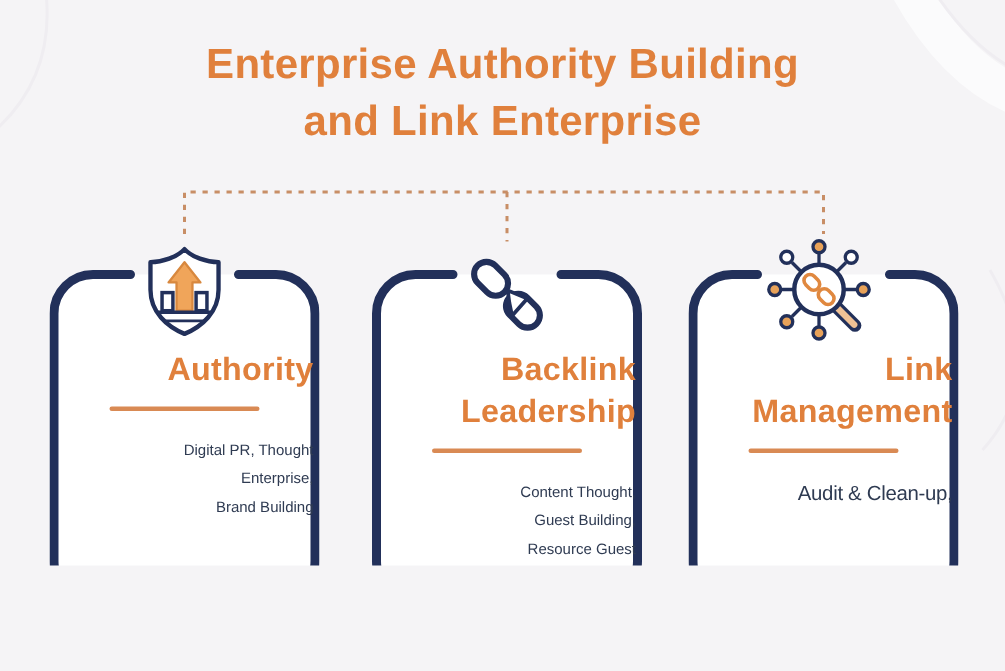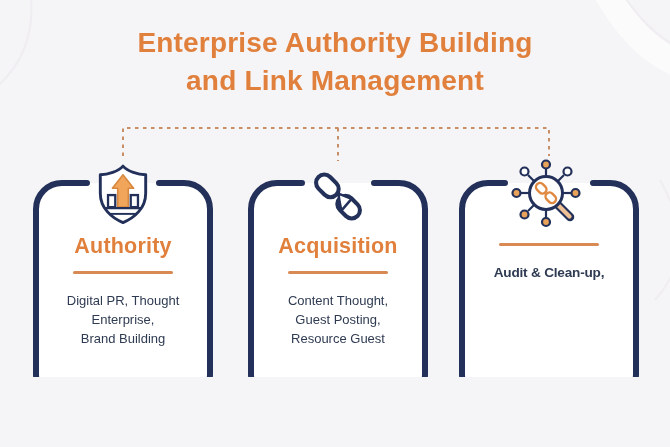--- a/index.html
+++ b/index.html
@@ -25,50 +25,50 @@
   .card-3{left:459px;}
   .card-frame{position:absolute;inset:0;}
 
   .icon-wrap{position:absolute;left:50%;transform:translateX(-50%);}
   .icon-shield{top:-18px;}
   .icon-chain{top:-15px;}
   .icon-network{top:-23px;}
 
   .card-content{
     position:absolute;left:4px;right:4px;top:0;
-    padding-top:52px;text-align:center;
+    padding-top:52px;text-align:right;
   }
   .card-heading{
     color:#e0803c;font-weight:800;font-size:21.5px;line-height:28px;letter-spacing:.2px;
   }
   .divider{
     width:100px;height:3px;border-radius:2px;background:#d98a54;
     margin:11px auto 0 auto;
   }
   .card-desc{
-    margin-top:17px;color:#2f3b52;font-size:13px;line-height:19px;font-weight:400;
+    margin-top:17px;color:#2f3b52;font-size:10px;line-height:19px;font-weight:400;
   }
-  .card-3 .card-desc{font-size:13.6px;letter-spacing:-.2px;font-weight:bold;}
+  .card-3 .card-desc{font-size:13.6px;letter-spacing:-.2px;}
 </style>
 </head>
 <body>
 
 <div class="stage">
 
   <svg class="bg-decor" width="670" height="447" viewBox="0 0 670 447" fill="none">
     <path d="M600 -20 Q 640 60 700 70" stroke="#fbfbfc" stroke-width="26" fill="none"></path>
     <path d="M620 -10 Q 655 45 700 55" stroke="#efedf1" stroke-width="2" fill="none"></path>
     <path d="M-20 100 Q 40 60 30 -10" stroke="#efedf1" stroke-width="2" fill="none"></path>
     <path d="M-30 430 Q 70 380 50 460" stroke="#eeecf0" stroke-width="2" fill="none"></path>
     <path d="M660 180 Q 700 250 655 300" stroke="#efedf1" stroke-width="2" fill="none"></path>
   </svg>
 
   <div class="title">
     <div>Enterprise Authority Building</div>
-    <div>and Link Management</div>
+    <div>and Link Enterprise</div>
   </div>
 
   <svg class="connector" width="670" height="170" viewBox="0 0 670 170" fill="none">
     <path d="M123 156 V128 H549 V156 M338 128 V161" stroke="#c88e66" stroke-width="2" stroke-dasharray="3.5 4.5" fill="none"></path>
   </svg>
 
   <div class="card card-1">
     <svg class="card-frame" width="180" height="223" viewBox="0 0 180 223">
       <path d="M126 3 H151 A26 26 0 0 1 177 29 V194 A26 26 0 0 1 151 220 H29 A26 26 0 0 1 3 194 V29 A26 26 0 0 1 29 3 H54" fill="#ffffff" stroke="#22305a" stroke-width="6" stroke-linecap="round"></path>
     </svg>
@@ -103,26 +103,27 @@
       <svg width="62" height="63" viewBox="0 0 64 64" fill="none">
         <g transform="rotate(-45 32 32)">
           <rect x="23.5" y="3.5" width="17" height="26" rx="8.5" fill="#ffffff" stroke="#22305a" stroke-width="4.2"></rect>
           <rect x="23.5" y="34.5" width="17" height="26" rx="8.5" fill="#ffffff" stroke="#22305a" stroke-width="4.2"></rect>
         </g>
         <path d="M32.5 29 L46 34.5 L35.5 46.5 L33.6 37.5 Z" fill="#ffffff" stroke="#22305a" stroke-width="2.6" stroke-linejoin="round"></path>
       </svg>
     </div>
     <div class="card-content">
       <div class="card-heading">
-        <div>Acquisition</div>
+        <div>Backlink</div>
+        <div>Leadership</div>
       </div>
       <div class="divider"></div>
       <div class="card-desc">
         <div>Content Thought,</div>
-        <div>Guest Posting,</div>
+        <div>Guest Building,</div>
         <div>Resource Guest</div>
       </div>
     </div>
   </div>
 
   <div class="card card-3">
     <svg class="card-frame" width="180" height="223" viewBox="0 0 180 223">
       <path d="M134 3 H151 A26 26 0 0 1 177 29 V194 A26 26 0 0 1 151 220 H29 A26 26 0 0 1 3 194 V29 A26 26 0 0 1 29 3 H46" fill="#ffffff" stroke="#22305a" stroke-width="6" stroke-linecap="round"></path>
     </svg>
     <div class="icon-wrap icon-network">
@@ -153,20 +154,24 @@
           <circle cx="15.5" cy="14.5" r="4" fill="#ffffff"></circle>
           <circle cx="7.5" cy="36" r="4" fill="#e8a259"></circle>
           <circle cx="15.5" cy="57.5" r="4" fill="#e8a259"></circle>
           <circle cx="37" cy="65" r="4" fill="#e8a259"></circle>
           <circle cx="58.5" cy="14.5" r="4" fill="#ffffff"></circle>
           <circle cx="66.5" cy="36" r="4" fill="#e8a259"></circle>
         </g>
       </svg>
     </div>
     <div class="card-content">
+      <div class="card-heading">
+        <div>Link</div>
+        <div>Management</div>
+      </div>
       <div class="divider"></div>
       <div class="card-desc">
         <div>Audit &amp; Clean-up,</div>
       </div>
     </div>
   </div>
 
 </div>
 
 </body></html>

